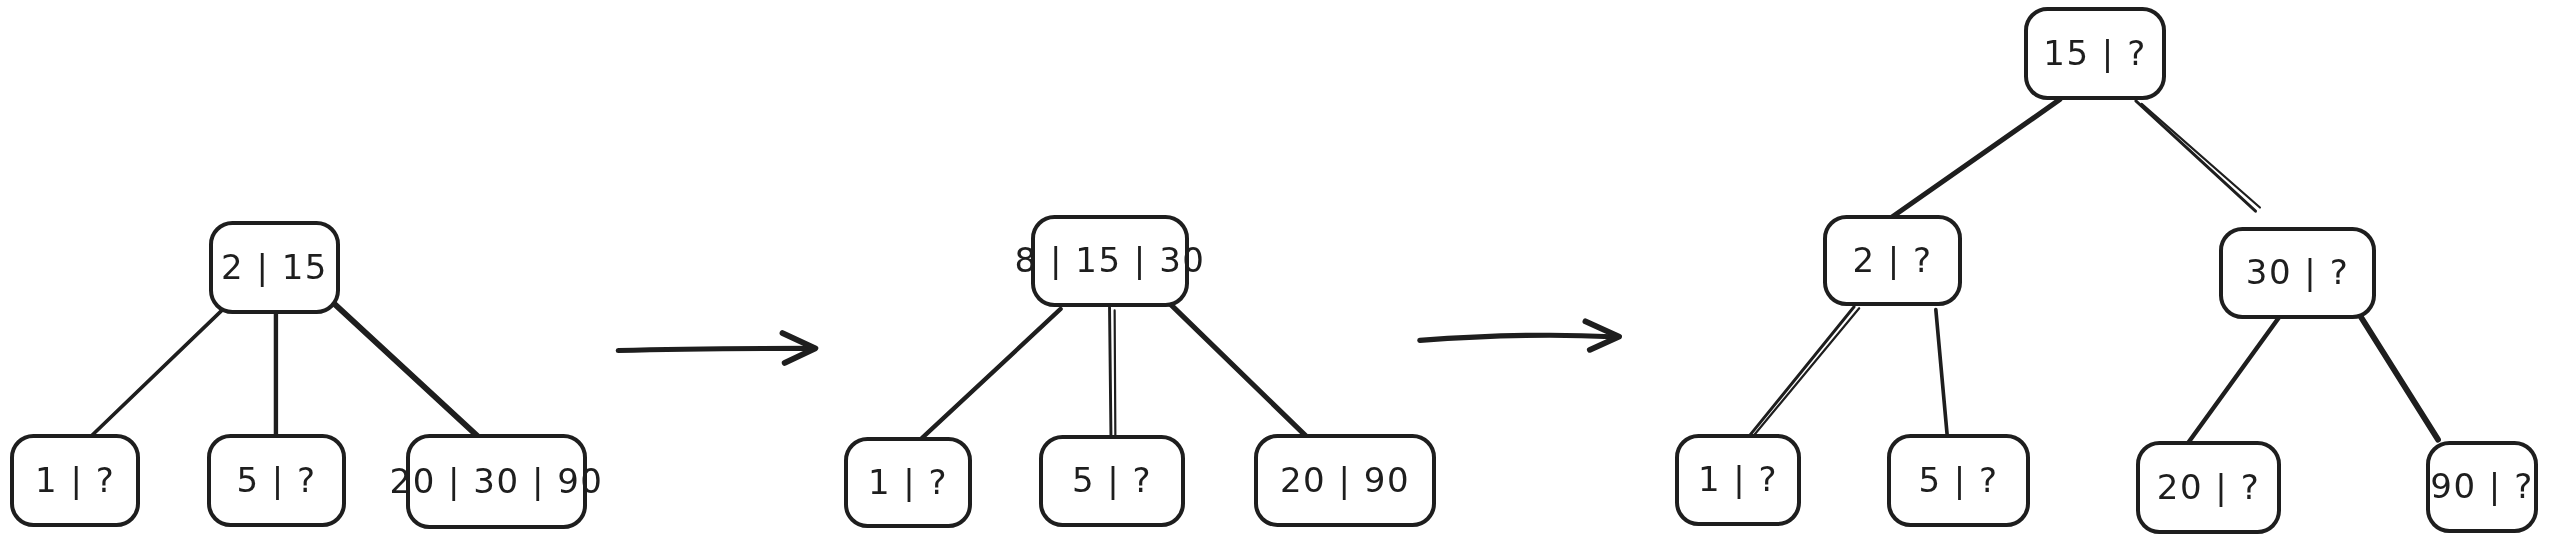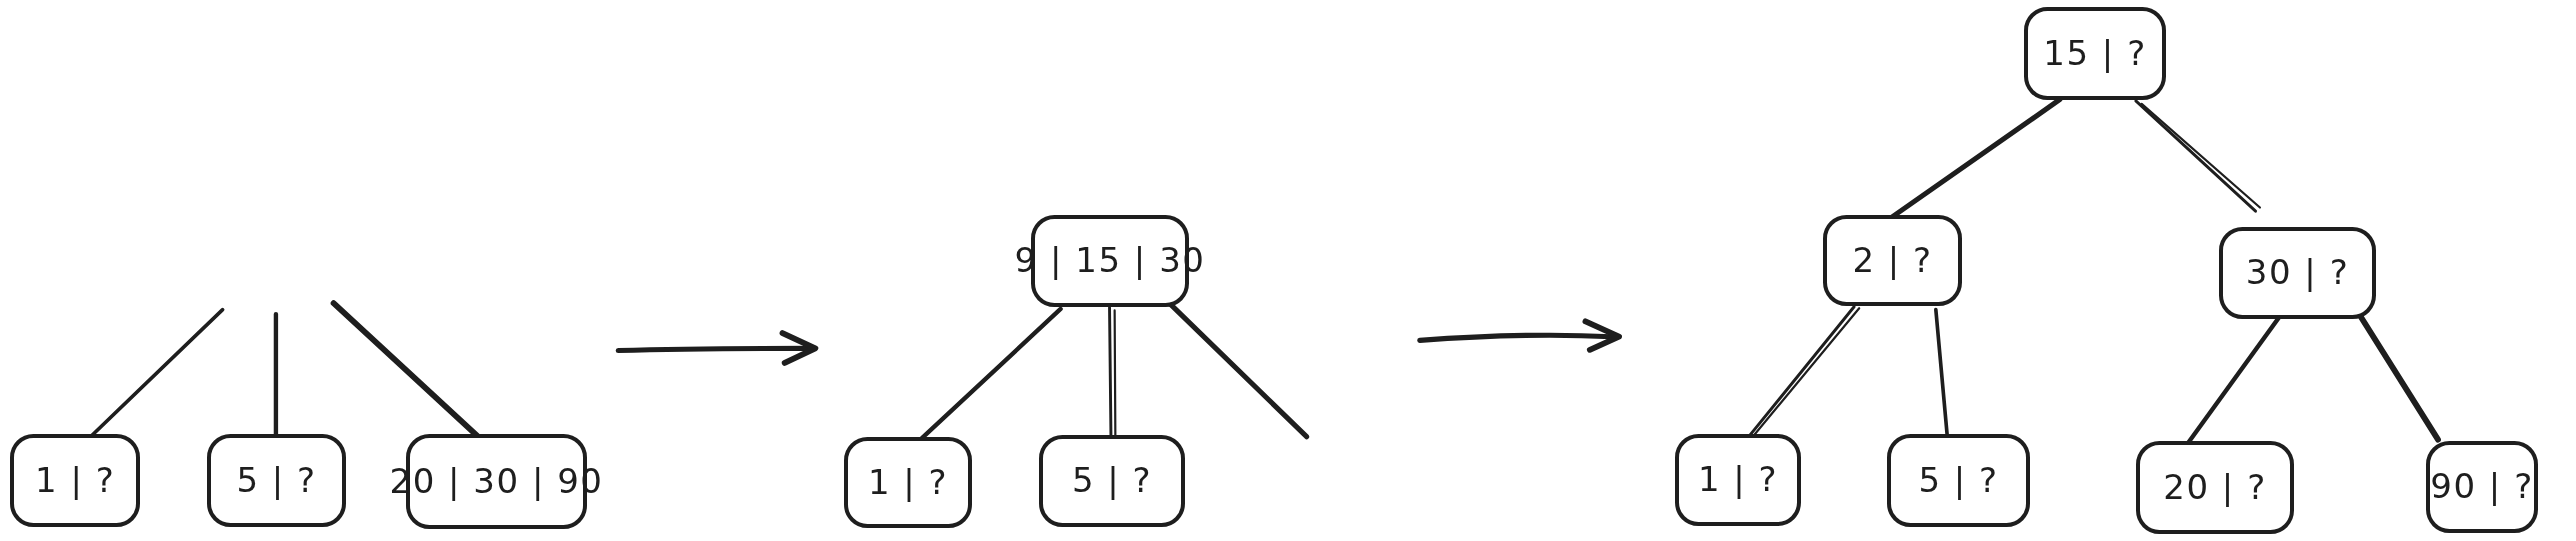--- a/index.html
+++ b/index.html
@@ -58,56 +58,62 @@
     <line x1="2822" y1="136" x2="2592" y2="297" stroke-width="7"></line>
     <line x1="2926" y1="138" x2="3090" y2="289" stroke-width="4"></line>
     <line x1="2934" y1="142" x2="3096" y2="284" stroke-width="3"></line>
     <line x1="2540" y1="420" x2="2394" y2="600" stroke-width="4"></line>
     <line x1="2547" y1="422" x2="2402" y2="597" stroke-width="3"></line>
     <line x1="2652" y1="424" x2="2668" y2="601" stroke-width="5"></line>
     <line x1="3140" y1="410" x2="2998" y2="606" stroke-width="6"></line>
     <line x1="3218" y1="408" x2="3340" y2="602" stroke-width="8"></line>
   </svg>
 
+  <div class="node" style="left:209px; top:221px; width:131px; height:93px;">
+    <span class="label">2 | 15</span>
+  </div>
   <div class="node" style="left:10.2px; top:434px; width:130px; height:93px;">
     <span class="label">1 | ?</span>
   </div>
   <div class="node" style="left:207px; top:434px; width:139px; height:93px;">
     <span class="label">5 | ?</span>
   </div>
   <div class="node" style="left:406px; top:434px; width:181px; height:95px;">
     <span class="label">20 | 30 | 90</span>
   </div>
 
   <div class="node" style="left:1031px; top:215px; width:158px; height:92px;">
-    <span class="label">9 | 15 | 30</span>
+    <span class="label">8 | 15 | 30</span>
   </div>
   <div class="node" style="left:844px; top:437px; width:128px; height:91px;">
     <span class="label">1 | ?</span>
   </div>
   <div class="node" style="left:1039px; top:435px; width:146px; height:92px;">
     <span class="label">5 | ?</span>
+  </div>
+  <div class="node" style="left:1254px; top:434px; width:182px; height:93px;">
+    <span class="label">20 | 90</span>
   </div>
 
   <div class="node" style="left:2024px; top:7.3px; width:142px; height:93px;">
     <span class="label">15 | ?</span>
   </div>
   <div class="node" style="left:1823px; top:215px; width:139px; height:91px;">
     <span class="label">2 | ?</span>
   </div>
   <div class="node" style="left:2219px; top:227px; width:157px; height:92px;">
     <span class="label">30 | ?</span>
   </div>
   <div class="node" style="left:1675px; top:434px; width:126px; height:92px;">
     <span class="label">1 | ?</span>
   </div>
   <div class="node" style="left:1887px; top:434px; width:143px; height:93px;">
     <span class="label">5 | ?</span>
   </div>
-  <div class="node" style="left:2136px; top:441px; width:158px; height:93px;">
+  <div class="node" style="left:2136px; top:441px; width:145px; height:93px;">
     <span class="label">20 | ?</span>
   </div>
   <div class="node" style="left:2426px; top:441px; width:112px; height:92px;">
     <span class="label">90 | ?</span>
   </div>
 
 </div>
 
 
 </body></html>

